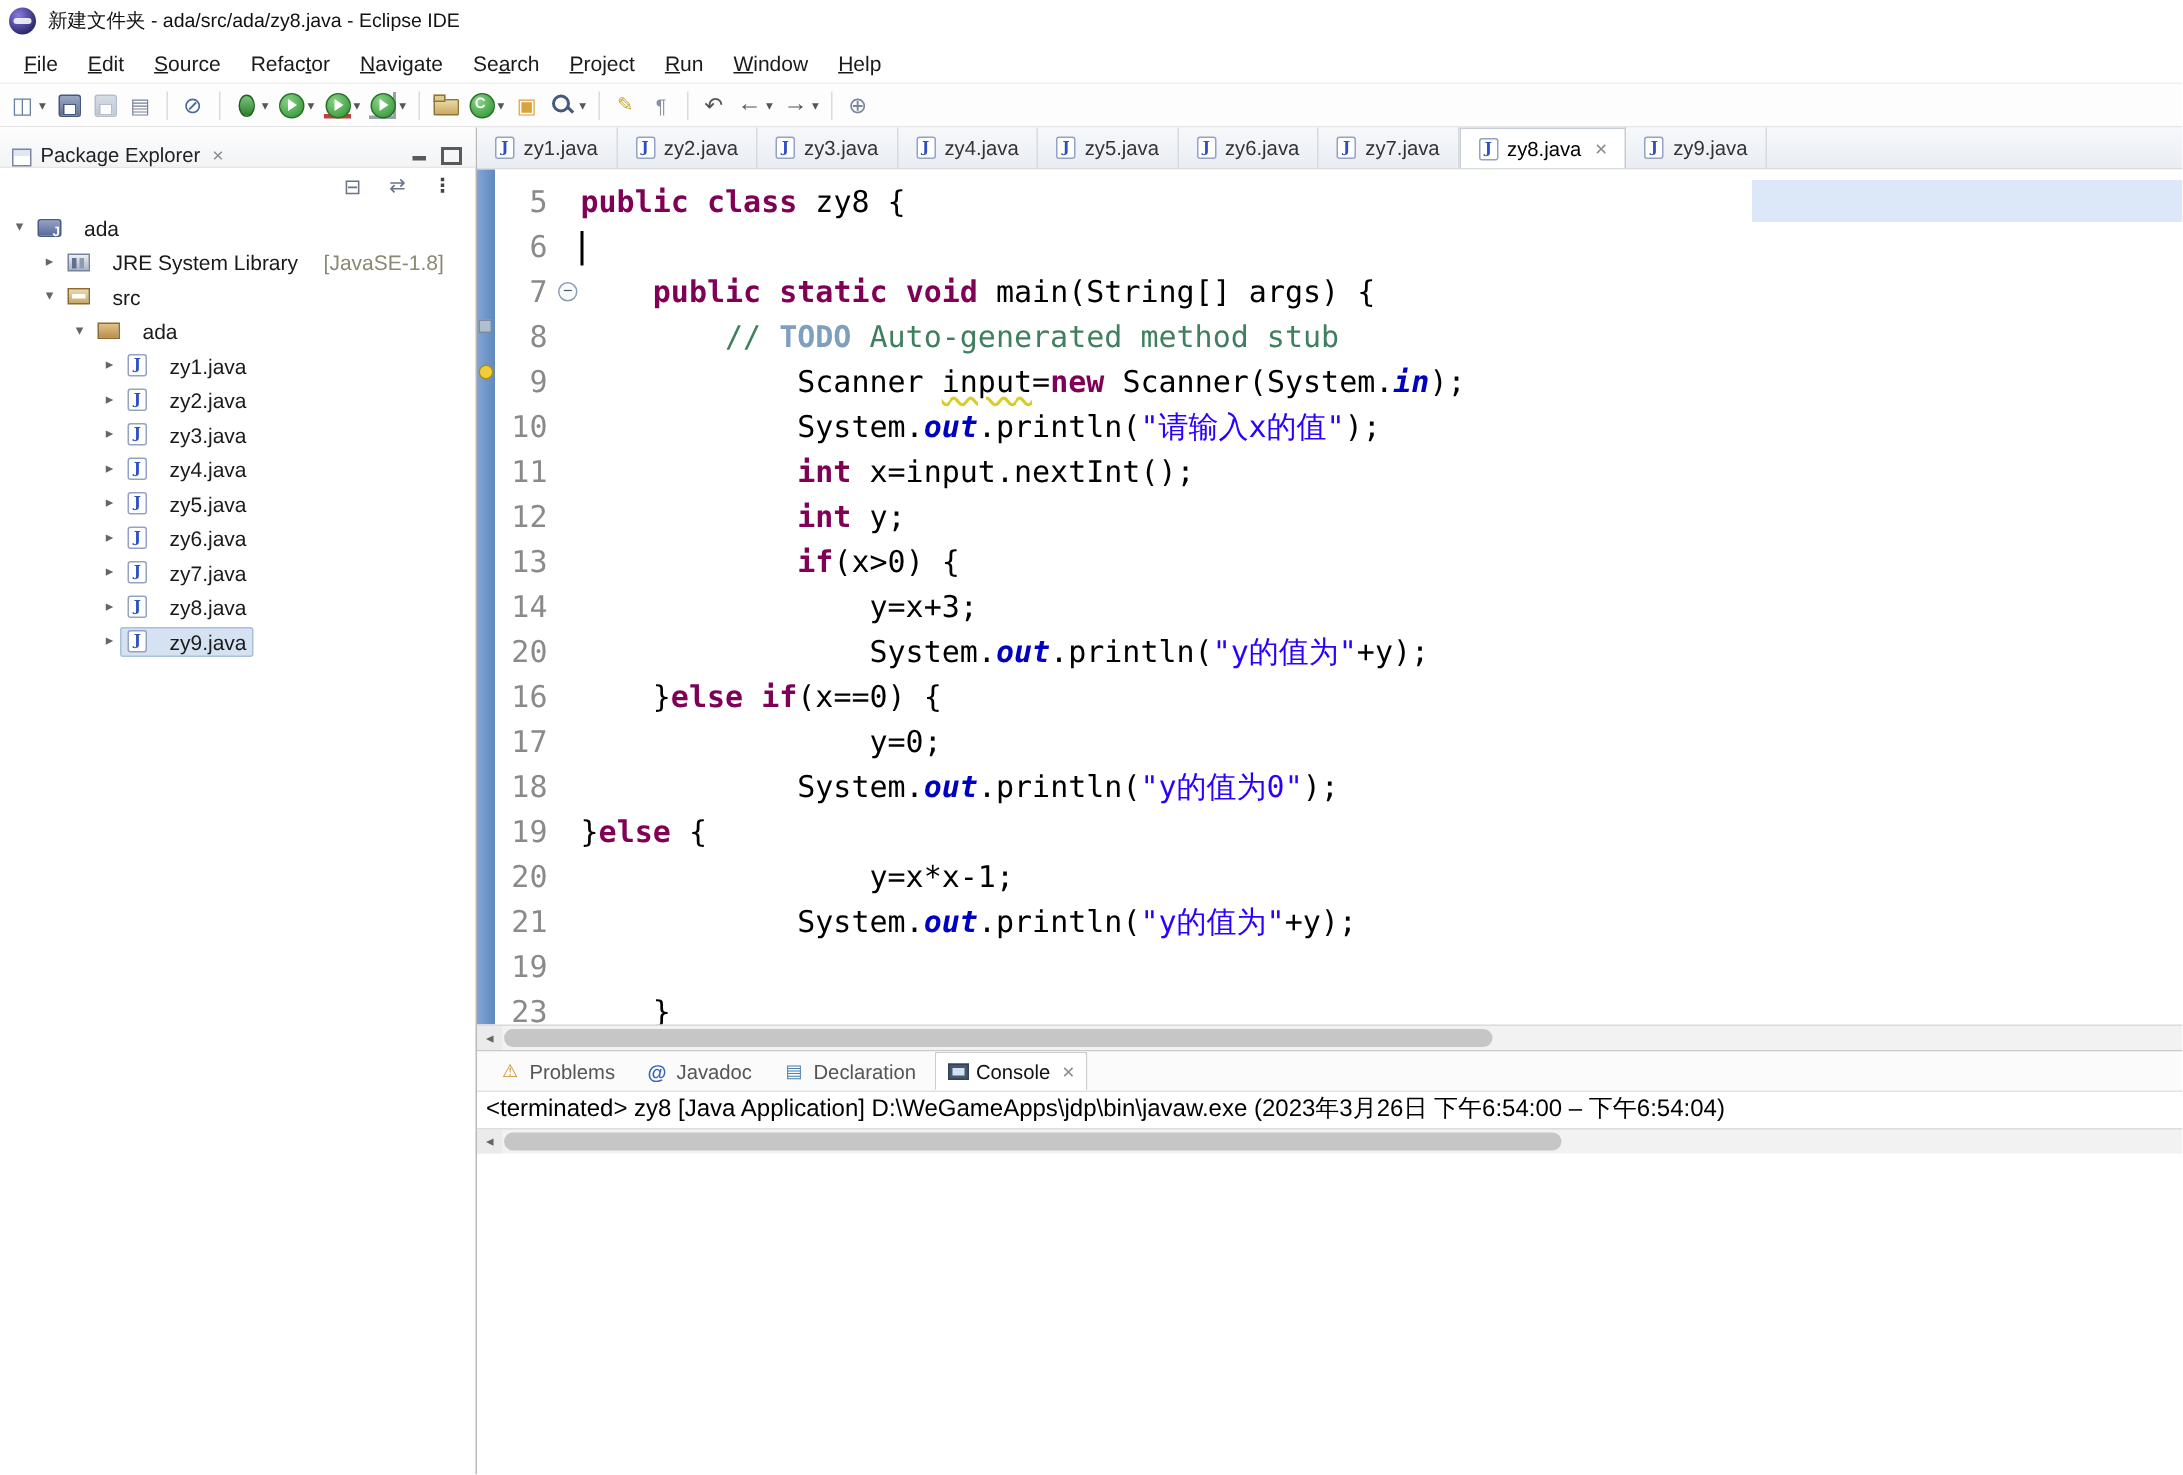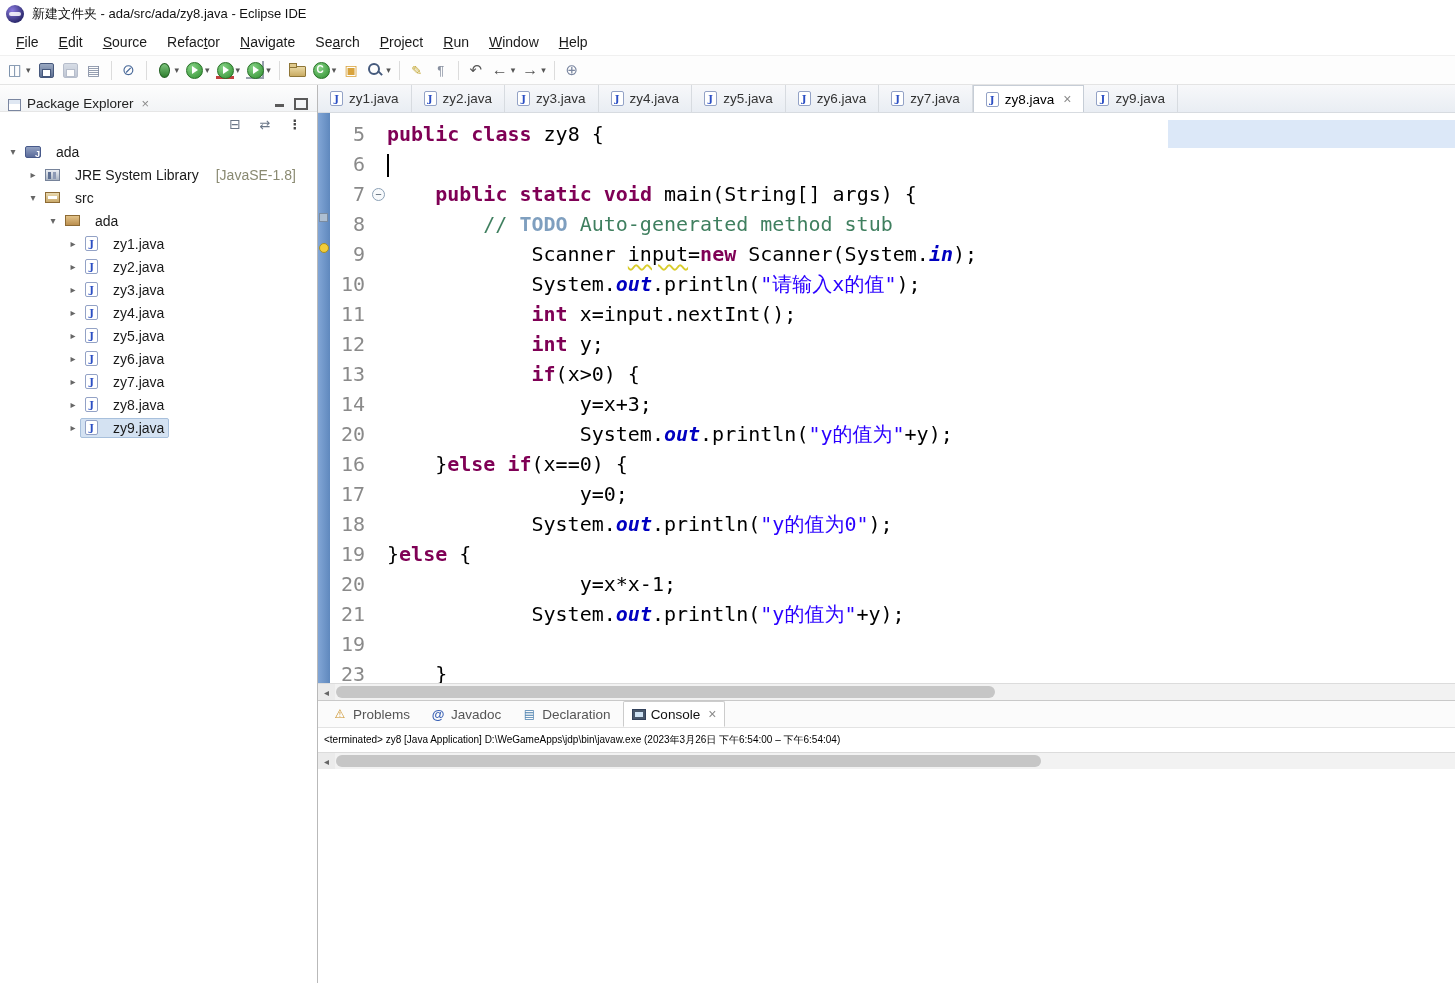--- a/index.html
+++ b/index.html
@@ -119,21 +119,21 @@
   .console{height:283px;flex:0 0 283px;display:flex;flex-direction:column;border-top:1px solid #c9c9c9;background:#fff}
   .ctabs{height:27px;flex:0 0 27px;display:flex;align-items:center;gap:4px;padding-left:6px;background:#fbfbfb;border-bottom:1px solid #e3e3e3}
   .ctab{display:flex;align-items:center;gap:5px;padding:4px 8px;color:#555;font-size:13.5px}
   .ctab.active{background:#fff;border:1px solid #ccc;border-bottom:1px solid #fff;border-radius:2px 2px 0 0;color:#111}
   .cti{width:16px;height:14px;display:inline-flex;align-items:center;justify-content:center;font-size:12px}
   .cti-problems::before{content:"⚠";color:#c98c1e}
   .cti-javadoc::before{content:"@";color:#3b62b5;font-weight:bold;font-size:13px}
   .cti-declaration::before{content:"▤";color:#4a7fae}
   .cti-console{width:14px;height:11px;background:#48586c;border:1px solid #32415a;position:relative}
   .cti-console::before{content:"";position:absolute;inset:2px;background:#cfe3f5}
-  .cstatus{height:24px;flex:0 0 24px;line-height:24px;padding-left:6px;font-size:10px;color:#000;white-space:nowrap}
+  .cstatus{height:24px;flex:0 0 24px;line-height:24px;padding-left:6px;font-size:16px;color:#000;white-space:nowrap}
   .cout{flex:1;padding:4px 8px;font-family:"DejaVu Sans Mono","Liberation Mono",monospace;font-size:20px;overflow:hidden}
   .cline-out{height:30px;line-height:30px;color:#000}
   .cline-out.input{color:#23a123}
 </style>
 </head>
 <body>
 
 <div id="app">
   <div class="titlebar">
     <span class="eclipse-logo"></span>

